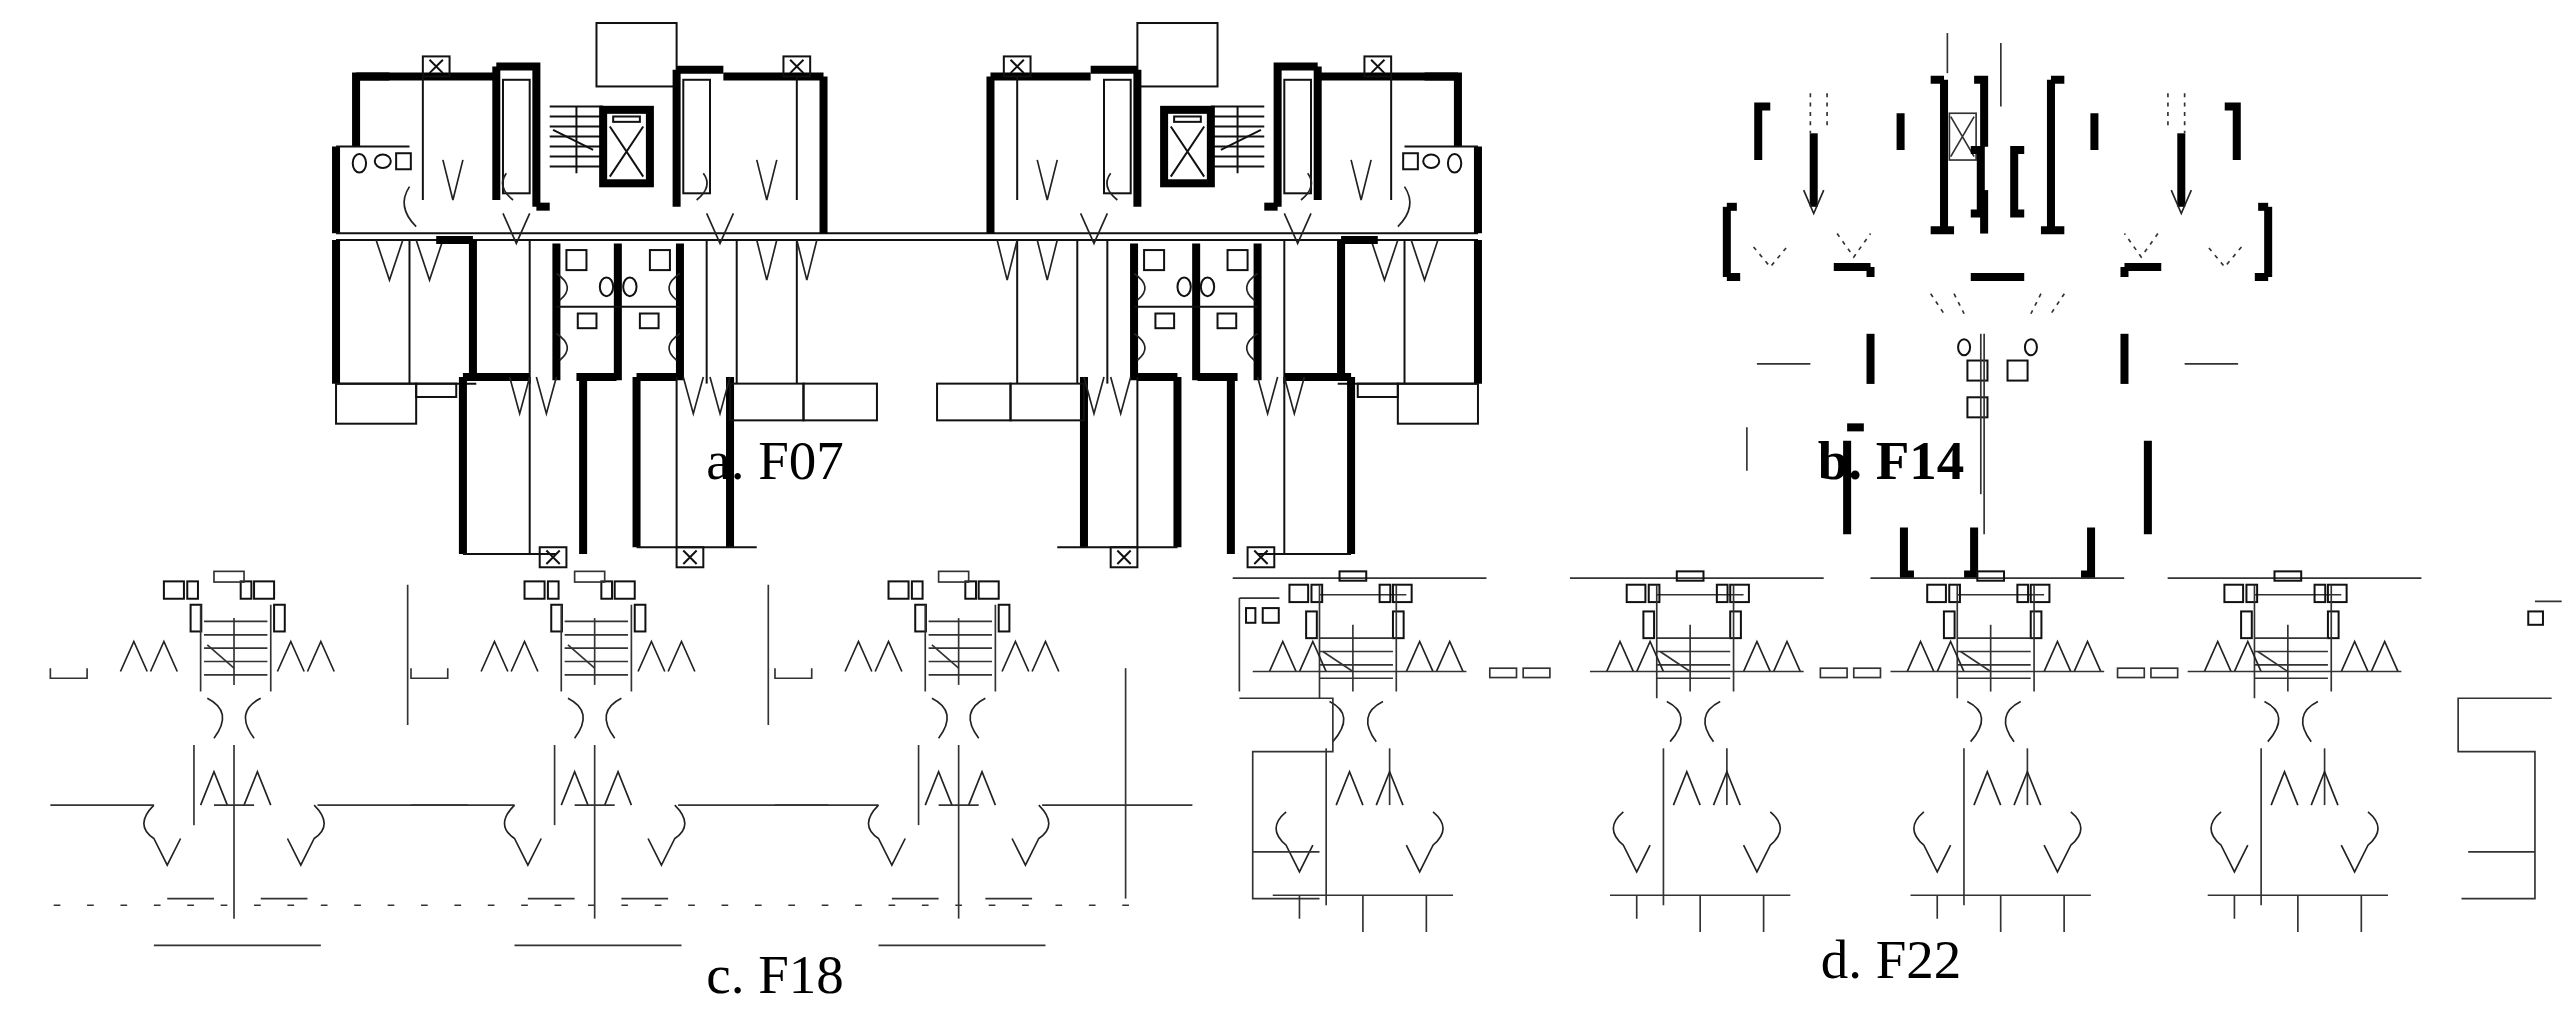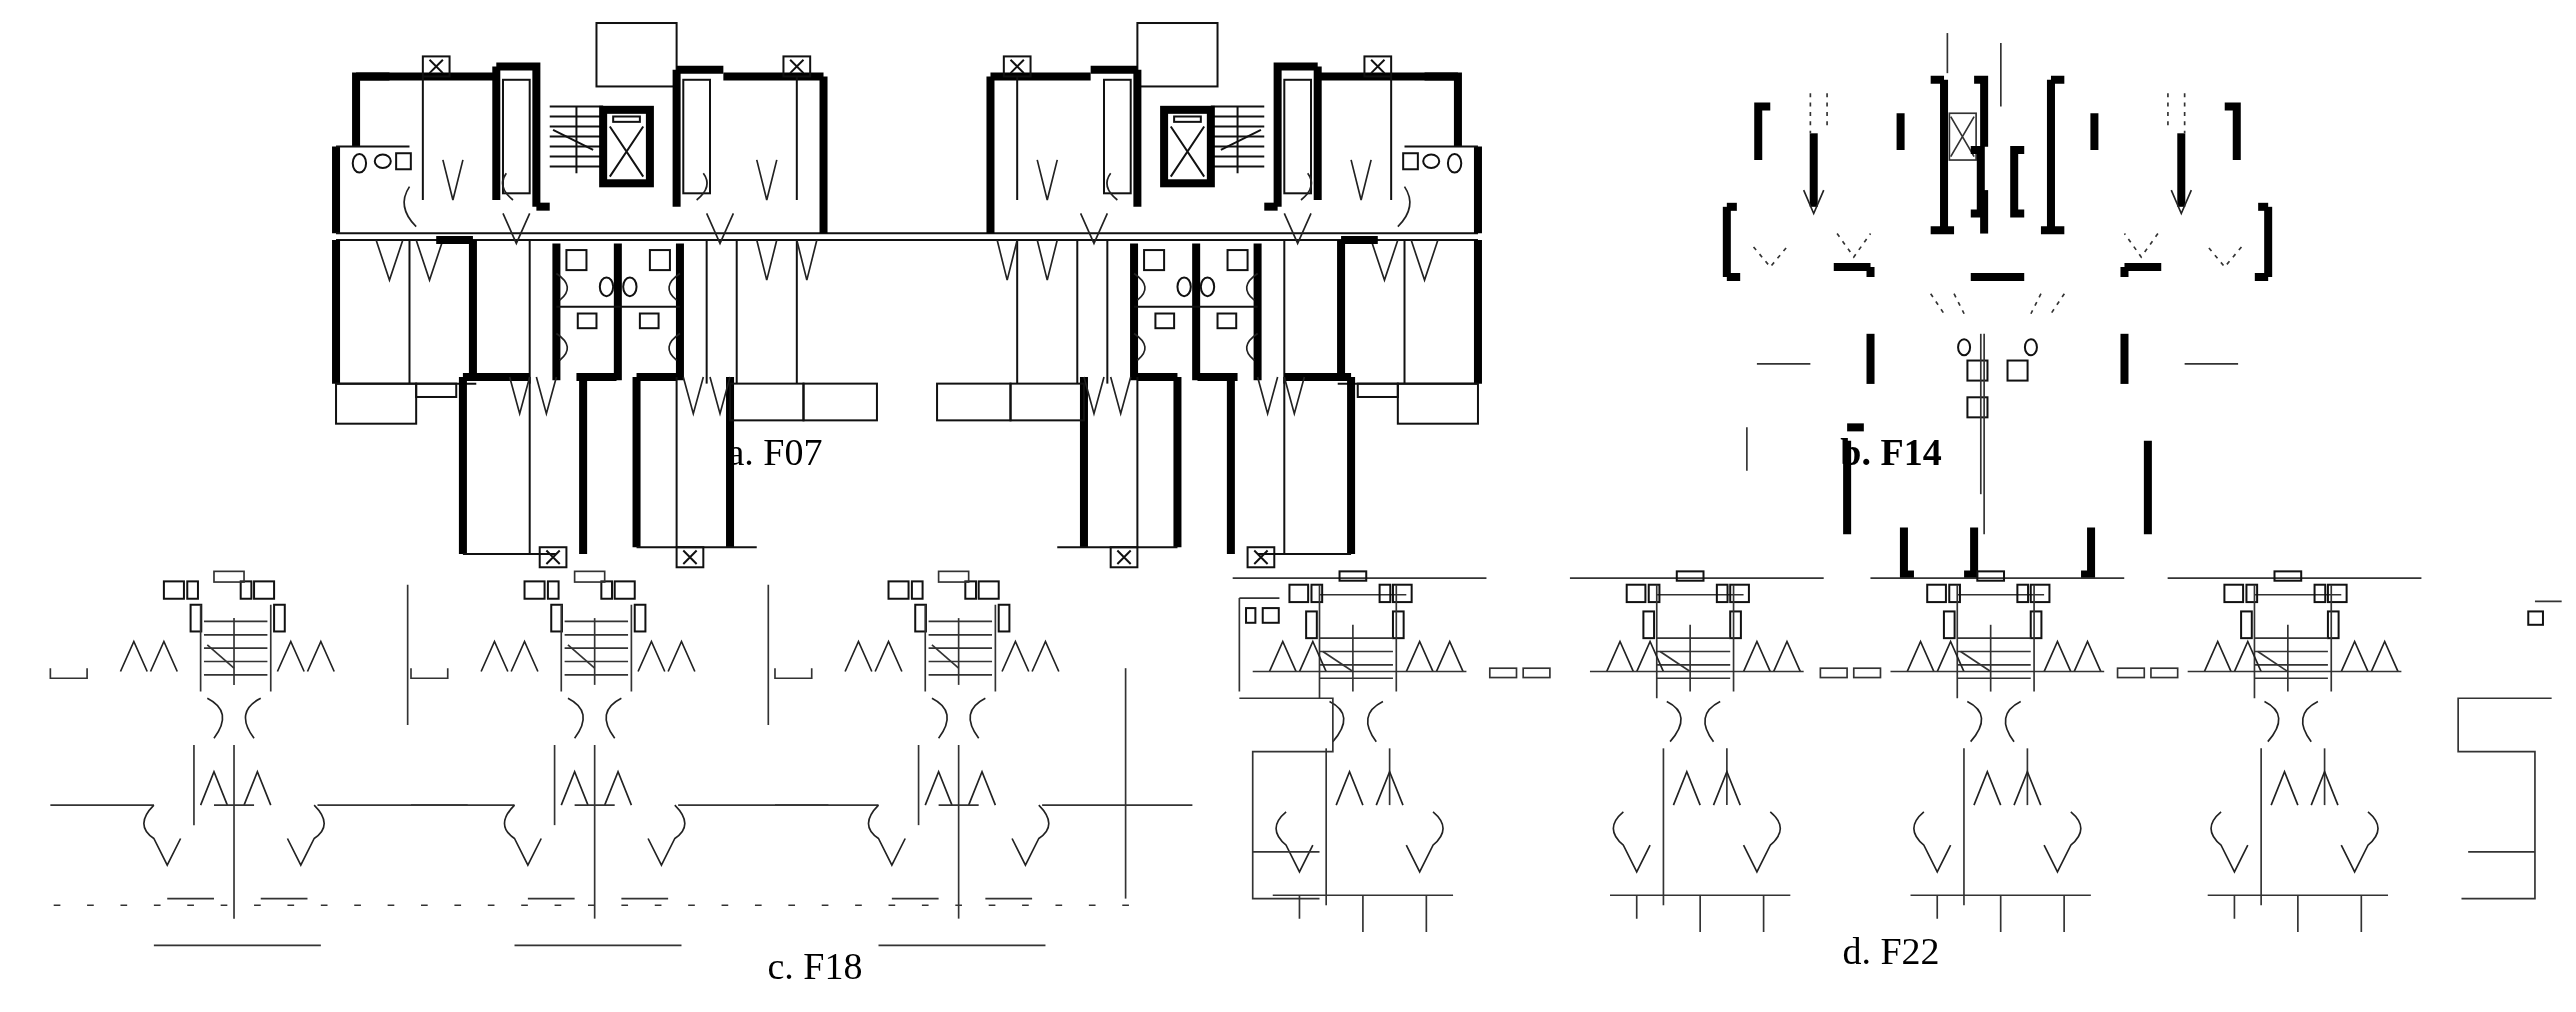--- a/index.html
+++ b/index.html
@@ -1,19 +1,19 @@
 <!DOCTYPE html>
 <html style="font-size:10.7px"><head>
 <meta charset="utf-8">
 <style>
   html, body { margin:0; padding:0; background:#ffffff; }
   body { width:2576px; height:1013px; position:relative; overflow:hidden; font-family:"Liberation Serif","DejaVu Serif",serif; }
   .panel { position:absolute; }
   .panel svg { position:absolute; left:0; top:0; overflow:visible; }
-  .caption { position:absolute; font-family:"Liberation Serif","DejaVu Serif",serif; font-size:38px; color:#000; white-space:nowrap; transform:translateX(-50%); line-height:1; }
+  .caption { position:absolute; font-family:"Liberation Serif","DejaVu Serif",serif; font-size:55px; color:#000; white-space:nowrap; transform:translateX(-50%); line-height:1; }
   .thick { stroke:#000; stroke-width:12; fill:none; }
   .thin { stroke:#111; stroke-width:3; fill:none; }
   .faint { stroke:#333; stroke-width:2.5; fill:none; }
   .dash { stroke:#333; stroke-width:2.5; fill:none; stroke-dasharray:6 8; }
   .door { stroke:#222; stroke-width:2.5; fill:none; }
 </style>
 </head>
 <body>
 
 <div class="panel" style="left:329px; top:13.4px; width:1156px; height:394px;">
@@ -324,21 +324,21 @@
         <use href="#unitC" x="540" y="0"></use>
       </g>
     <g>
         <use href="#unitC" x="1085" y="0"></use>
       </g>
     <path class="faint" d="M550 40 V250 M1090 40 V250"></path>
     <path class="faint" d="M1625 165 V510"></path>
     <path class="faint" d="M20 520 H1640" stroke-dasharray="10 40"></path>
   </svg>
 </div>
-<div class="caption" style="left:775px; top:947px;margin-left:40px;">c. F18</div>
+<div class="caption" style="left:775px; top:947px;">c. F18</div>
 
 <div class="panel" style="left:1226px; top:558px; width:1339px; height:374px;">
   <svg width="1339" height="374" viewBox="0 0 2005 560">
     <defs>
       <g id="unitD">
         <path class="faint" d="M0 30 H380"></path>
         <rect class="thin" x="160" y="20" width="40" height="14"></rect>
         <path class="faint" d="M130 55 H260"></path>
         <rect class="thin" x="85" y="40" width="28" height="26"></rect>
         <rect class="thin" x="118" y="40" width="16" height="26"></rect>

